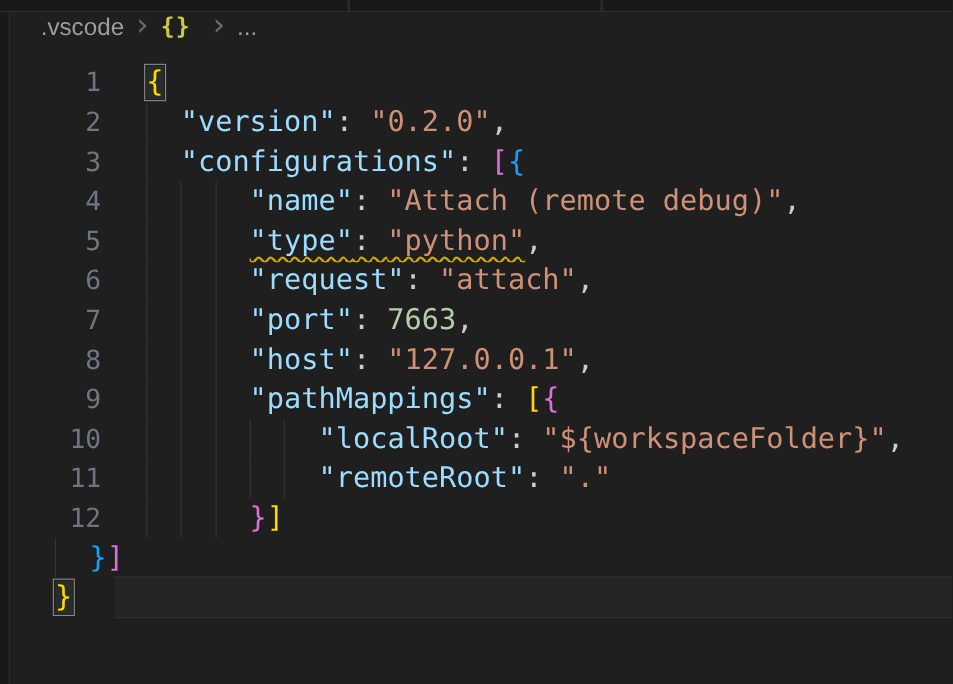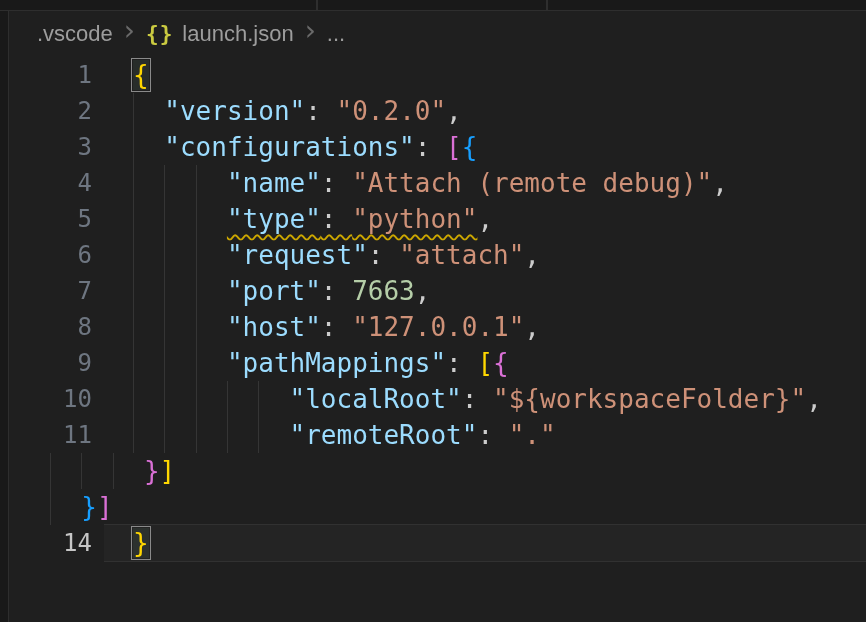--- a/index.html
+++ b/index.html
@@ -18,21 +18,21 @@
   .tab-div{position:absolute;top:0;height:10px;width:1.5px;background:var(--chrome-border,#2e2e2e);}
   .left-strip{
     position:absolute;left:0;top:0;width:7.5px;height:622px;
     background:var(--strip-bg,#191919);
     border-right:1px solid var(--chrome-border,#2e2e2e);
     z-index:5;
   }
   
   .editor{position:absolute;left:9px;top:11.5px;right:0;bottom:0;}
   .breadcrumb{
-    height:45px;display:flex;align-items:center;padding-left:28px;
+    height:45px;display:flex;padding-left:28px;
     font-family:"Liberation Sans",sans-serif;font-size:22px;
     color:var(--crumb,#9d9d9d);
   }
   .crumb{cursor:pointer;}
   .crumb-sep{
     color:var(--crumb-sep,#6a6a6a);margin:0 11px;font-size:28px;line-height:1;
     transform:translateY(-3px);font-family:"DejaVu Sans",sans-serif;
   }
   .jicon{
     color:var(--json-icon,#CBCB41);font-family:"DejaVu Sans Mono",monospace;
@@ -80,33 +80,32 @@
   <i class="tab-div" id="tabdiv1" style="left: 316px;"></i>
   <i class="tab-div" id="tabdiv2" style="left: 546px;"></i>
 </div>
 <div class="left-strip"></div>
 
 <div class="editor">
   <div class="breadcrumb">
     <span class="crumb">.vscode</span>
     <span class="crumb-sep">›</span>
     <span class="jicon">{}</span>
-    <span class="crumb">launch.json</span>
     <span class="crumb-sep">›</span>
     <span class="crumb">...</span>
   </div>
   <div class="code-area">
       <div class="line"><div class="lnum">1</div><div class="lcode"><span class="tok b1 box">{</span></div></div>
       <div class="line"><div class="lnum">2</div><div class="lcode"><i class="guide" style="left: 0px;"></i><span class="tok plain">  </span><span class="tok key">"version"</span><span class="tok punct">: </span><span class="tok str">"0.2.0"</span><span class="tok punct">,</span></div></div>
       <div class="line"><div class="lnum">3</div><div class="lcode"><i class="guide" style="left: 0px;"></i><span class="tok plain">  </span><span class="tok key">"configurations"</span><span class="tok punct">: </span><span class="tok b2">[</span><span class="tok b3">{</span></div></div>
       <div class="line"><div class="lnum">4</div><div class="lcode"><i class="guide" style="left: 0px;"></i><i class="guide" style="left: 31.3px;"></i><i class="guide" style="left: 62.6px;"></i><span class="tok plain">      </span><span class="tok key">"name"</span><span class="tok punct">: </span><span class="tok str">"Attach (remote debug)"</span><span class="tok punct">,</span></div></div>
       <div class="line"><div class="lnum">5</div><div class="lcode"><i class="guide" style="left: 0px;"></i><i class="guide" style="left: 31.3px;"></i><i class="guide" style="left: 62.6px;"></i><span class="tok plain">      </span><span class="sq tok"><span class="tok key">"type"</span><span class="tok punct">: </span><span class="tok str">"python"</span></span><span class="tok punct">,</span></div></div>
       <div class="line"><div class="lnum">6</div><div class="lcode"><i class="guide" style="left: 0px;"></i><i class="guide" style="left: 31.3px;"></i><i class="guide" style="left: 62.6px;"></i><span class="tok plain">      </span><span class="tok key">"request"</span><span class="tok punct">: </span><span class="tok str">"attach"</span><span class="tok punct">,</span></div></div>
       <div class="line"><div class="lnum">7</div><div class="lcode"><i class="guide" style="left: 0px;"></i><i class="guide" style="left: 31.3px;"></i><i class="guide" style="left: 62.6px;"></i><span class="tok plain">      </span><span class="tok key">"port"</span><span class="tok punct">: </span><span class="tok num">7663</span><span class="tok punct">,</span></div></div>
       <div class="line"><div class="lnum">8</div><div class="lcode"><i class="guide" style="left: 0px;"></i><i class="guide" style="left: 31.3px;"></i><i class="guide" style="left: 62.6px;"></i><span class="tok plain">      </span><span class="tok key">"host"</span><span class="tok punct">: </span><span class="tok str">"127.0.0.1"</span><span class="tok punct">,</span></div></div>
       <div class="line"><div class="lnum">9</div><div class="lcode"><i class="guide" style="left: 0px;"></i><i class="guide" style="left: 31.3px;"></i><i class="guide" style="left: 62.6px;"></i><span class="tok plain">      </span><span class="tok key">"pathMappings"</span><span class="tok punct">: </span><span class="tok b1">[</span><span class="tok b2">{</span></div></div>
       <div class="line"><div class="lnum">10</div><div class="lcode"><i class="guide" style="left: 0px;"></i><i class="guide" style="left: 31.3px;"></i><i class="guide" style="left: 62.6px;"></i><i class="guide" style="left: 93.9px;"></i><i class="guide" style="left: 125.2px;"></i><span class="tok plain">          </span><span class="tok key">"localRoot"</span><span class="tok punct">: </span><span class="tok str">"${workspaceFolder}"</span><span class="tok punct">,</span></div></div>
       <div class="line"><div class="lnum">11</div><div class="lcode"><i class="guide" style="left: 0px;"></i><i class="guide" style="left: 31.3px;"></i><i class="guide" style="left: 62.6px;"></i><i class="guide" style="left: 93.9px;"></i><i class="guide" style="left: 125.2px;"></i><span class="tok plain">          </span><span class="tok key">"remoteRoot"</span><span class="tok punct">: </span><span class="tok str">"."</span></div></div>
-      <div class="line"><div class="lcode"><i class="guide" style="left: 0px;"></i><i class="guide" style="left: 31.3px;"></i><i class="guide" style="left: 62.6px;"></i><span class="tok plain">      </span><span class="tok b2">}</span><span class="tok b1">]</span></div></div>
+      <div class="line"><div class="lnum">12</div><div class="lcode"><i class="guide" style="left: 0px;"></i><i class="guide" style="left: 31.3px;"></i><i class="guide" style="left: 62.6px;"></i><span class="tok plain">      </span><span class="tok b2">}</span><span class="tok b1">]</span></div></div>
       <div class="line"><div class="lcode"><i class="guide" style="left: 0px;"></i><span class="tok plain">  </span><span class="tok b3">}</span><span class="tok b2">]</span></div></div>
-      <div class="line active"><div class="lnum active">14</div><div class="lcode"><span class="tok b1 box">}</span></div></div>
+      <div class="line active"><div class="lcode"><span class="tok b1 box">}</span></div></div>
     </div>
 </div>
 
 </body></html>

